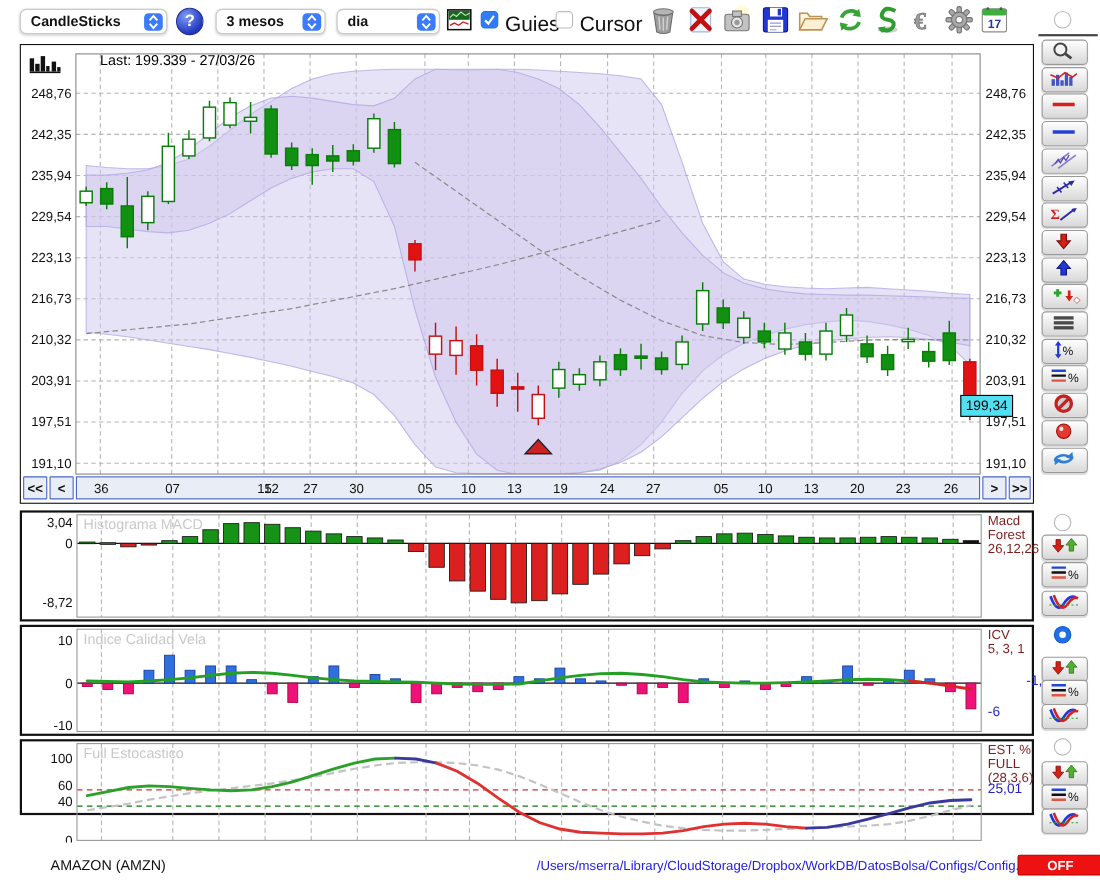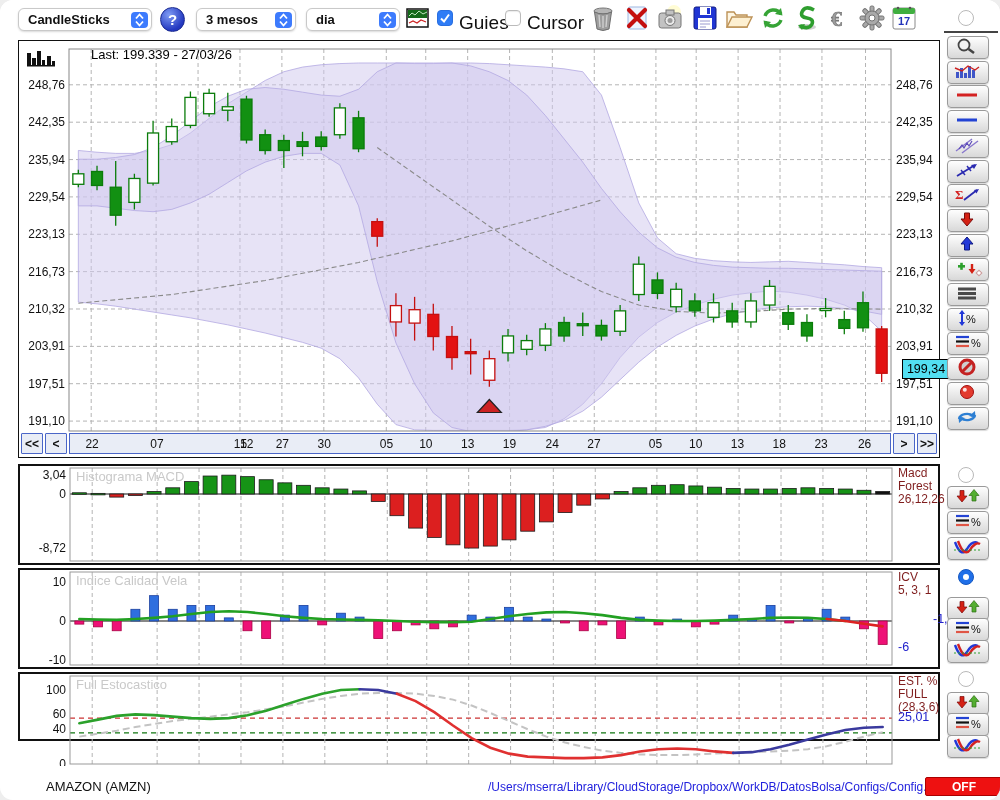--- a/index.html
+++ b/index.html
@@ -1,16 +1,16 @@
 <!DOCTYPE html>
 <html><head>
 <meta charset="utf-8">
 <style>
   html,body{margin:0;padding:0;background:#eee;}
-  #app{position:relative;width:1000px;height:800px;background:#fff;font-family:"Liberation Sans",sans-serif;overflow:hidden;border-radius:13px;}
+  #app{position:relative;width:1000px;height:800px;background:#fff;font-family:"Liberation Sans",sans-serif;overflow:hidden;}
   
   #toolbar{position:absolute;left:0;top:0;width:1000px;height:38px;background:#fff;}
   .mac-select{position:absolute;top:8px;height:23px;background:#fff;border:1px solid #c9c9c9;border-radius:6px;
     box-shadow:0 1px 2px rgba(0,0,0,.15);font-size:13px;font-weight:bold;color:#111;display:flex;align-items:center;
     padding-left:9px;box-sizing:border-box;cursor:default;}
   .mac-select .stepper{position:absolute;right:3px;top:2.5px;width:17px;height:16px;background:#3d7bfd;border-radius:4px;}
   .help-btn{position:absolute;top:7px;width:25px;height:25px;border-radius:50%;
     background:radial-gradient(circle at 35% 30%,#7f9cf4,#2338c0 70%);color:#fff;font-weight:bold;font-size:15px;
     display:flex;align-items:center;justify-content:center;border:1px solid #1a2a90;box-sizing:border-box;}
   .cb{position:absolute;top:10px;width:16px;height:16px;border-radius:4px;box-sizing:border-box;}
@@ -41,21 +41,21 @@
     background:linear-gradient(#fefefe,#d8d8d8);box-shadow:0 1px 1px rgba(0,0,0,.15);}
   .radio{position:absolute;width:16px;height:16px;border-radius:50%;background:#fff;border:1px solid #b9b9b9;box-sizing:border-box;}
   .radio.sel{background:#1f6fe8;border:1px solid #1558c2;}
   .radio.sel::after{content:"";position:absolute;left:4px;top:4px;width:6px;height:6px;border-radius:50%;background:#fff;}
   
   #bottom-bar{position:absolute;left:12px;top:770px;width:1000px;height:30px;background:#fff;text-align:right;}
   #symbol{position:absolute;left:34px;top:9px;font-size:13px;color:#111;}
   #config-path{position:absolute;left:476px;top:10px;font-size:12px;color:#2222dd;}
   #off-btn{position:absolute;left:913px;top:7px;width:76px;height:17px;background:#ee1111;border:1.5px solid #a00;
     color:#fff;font-size:12px;font-weight:bold;display:flex;align-items:center;justify-content:center;border-radius:2px;}
-  #price-tag{position:absolute;left:883px;top:318px;width:46px;height:18px;background:#52dff2;border:1px solid #000;
+  #price-tag{position:absolute;left:854px;top:318px;width:46px;height:18px;background:#52dff2;border:1px solid #000;
     font-size:12.5px;color:#000;display:flex;align-items:center;justify-content:center;}
   #last-label{position:absolute;left:72px;top:6px;font-size:13px;color:#000;}
   #vol-icon{position:absolute;left:6px;top:8px;}
   #tr-line{position:absolute;left:944px;top:31px;width:54px;height:2px;background:#444;}
 </style>
 </head>
 <body>
 
 <div id="app">
 
@@ -351,36 +351,36 @@
           <rect x="27" y="12" width="3" height="4" fill="#111"></rect>
         <rect x="2" y="16" width="28" height="1.5" fill="#111"></rect>
       </svg>
     </div>
     <div id="last-label">Last: 199.339 - 27/03/26</div>
     <div id="price-tag">199,34</div>
     <div id="nav-row">
       <div class="nav-btn" style="left:2px;width:22px;">&lt;&lt;</div>
       <div class="nav-btn" style="left:26px;width:22px;">&lt;</div>
       <div id="nav-strip">
-          <span class="nav-date" style="left: 2.7%;">22</span>
+          <span class="nav-date" style="left: 2.7%;">36</span>
           <span class="nav-date" style="left: 10.6%;">07</span>
           <span class="nav-date" style="left: 15.7%; margin-left: 48px;">12</span>
           <span class="nav-date" style="left: 20.8%;">15</span>
           <span class="nav-date" style="left: 25.9%;">27</span>
           <span class="nav-date" style="left: 31%;">30</span>
           <span class="nav-date" style="left: 38.6%;">05</span>
           <span class="nav-date" style="left: 43.4%;">10</span>
           <span class="nav-date" style="left: 48.5%;">13</span>
           <span class="nav-date" style="left: 53.6%;">19</span>
           <span class="nav-date" style="left: 58.8%;">24</span>
           <span class="nav-date" style="left: 63.9%;">27</span>
           <span class="nav-date" style="left: 71.4%;">05</span>
           <span class="nav-date" style="left: 76.3%;">10</span>
           <span class="nav-date" style="left: 81.4%;">13</span>
-          <span class="nav-date" style="left: 86.5%;">18</span>
+          <span class="nav-date" style="left: 86.5%;">20</span>
           <span class="nav-date" style="left: 91.6%;">23</span>
           <span class="nav-date" style="left: 96.9%;">26</span>
         </div>
       <div class="nav-btn" style="left:874px;width:22px;">&gt;</div>
       <div class="nav-btn" style="left:898px;width:20px;">&gt;&gt;</div>
     </div>
   </div>
 
   <div class="panel" id="macd-panel">
     <svg id="macd-svg" width="918" height="97">

